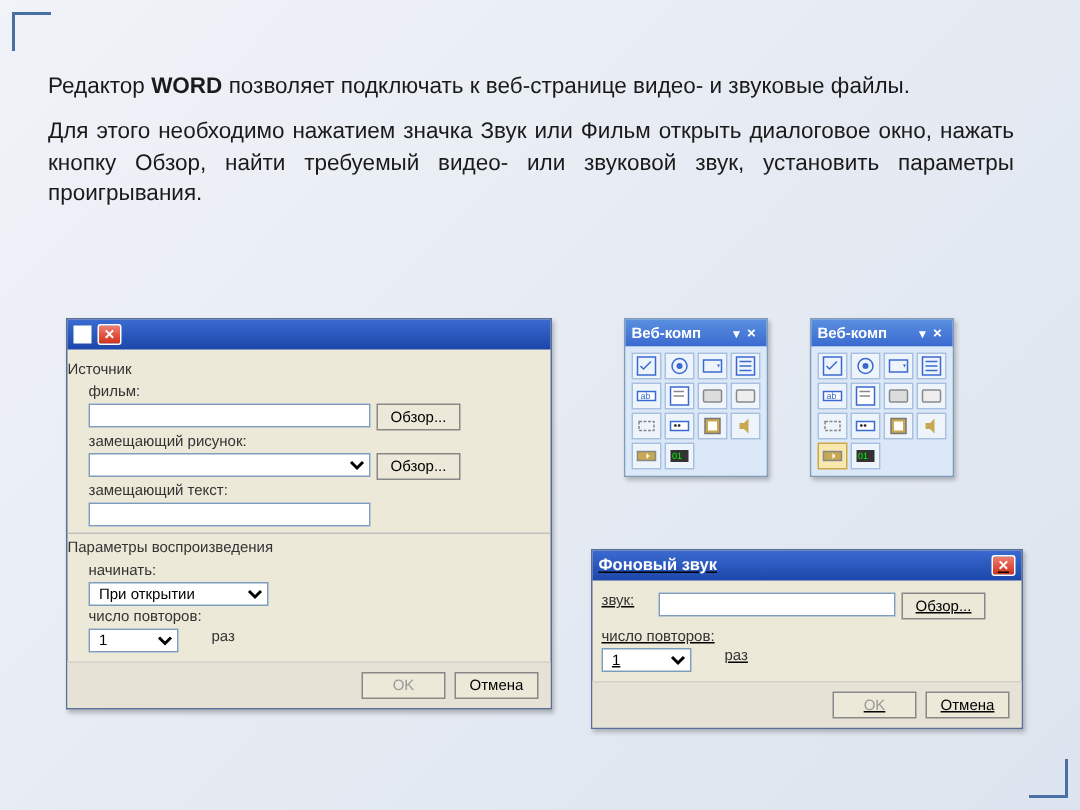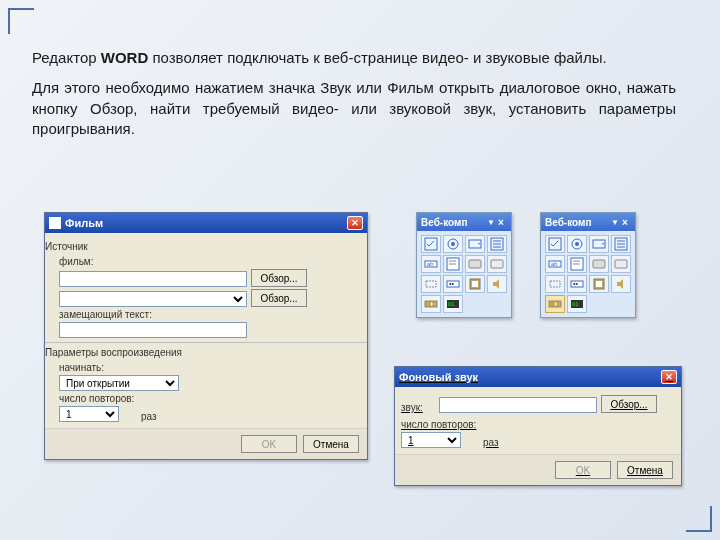--- a/index.html
+++ b/index.html
@@ -21,21 +21,21 @@
 
   
   .dlg { position: absolute; background: #ece9d8; border: 1px solid #5a6e98; box-shadow: 1px 2px 3px rgba(0,0,0,.25); font-size: 10px; }
   .titlebar { display:flex; align-items:center; height:20px; padding:0 4px; background: linear-gradient(#3a6ad0,#1d47aa); color:#fff; font-weight:bold; font-size:11px; }
   .titlebar .title { flex:1; }
   .titlebar .close { width:16px; height:14px; background: linear-gradient(#f08070,#d03018); border:1px solid #fff; color:#fff; display:flex; align-items:center; justify-content:center; font-size:9px; border-radius:2px; cursor:pointer;}
   .titlebar .icon { width:12px; height:12px; margin-right:4px; background:#fff; display:inline-block; }
   .dlg-body { padding:6px 0 4px; color:#333; }
   .group-label { font-size:10px; margin: 2px 0 4px; color:#333; }
   .hr { border:none; border-top:1px solid #bfbfbf; margin:4px 0; }
-  .row { display:flex; align-items:flex-end; margin:2px 0; gap:4px; }
+  .row { display:flex; align-items:flex-start; margin:2px 0; gap:4px; }
   .row label { font-size:10px; min-width:0; }
   .indent { padding-left:14px; }
   input.text, select.combo {
     font-size:10px; height:16px; border:1px solid #7f9db9; background:#fff; padding:0 2px;
   }
   input.text { width:170px; }
   select.combo { width:170px; }
   .btn { font-size:10px; height:18px; background:#ece9d8; border:1px solid #888; padding:0 8px; min-width:56px; cursor:pointer;}
   .btn:disabled { color:#999; }
   .btn-row { display:flex; justify-content:flex-end; gap:6px; padding:6px 8px; border-top:1px solid #d4d0c8; background:#e6e3d6; }
@@ -72,32 +72,34 @@
 <div class="text-block">
   <p>
     <span>Редактор </span><b>WORD</b><span> позволяет подключать к веб-странице видео- и звуковые файлы.</span>
   </p>
   <p class="just">Для этого необходимо нажатием значка Звук или Фильм открыть диалоговое окно, нажать кнопку Обзор, найти требуемый видео- или звуковой звук, установить параметры проигрывания.</p>
 </div>
 
 <div class="dlg" id="dlg-film">
   <div class="titlebar">
     <span class="icon"></span>
-    <span class="title">Фильм</span>
     <span class="close">✕</span>
   </div>
   <div class="dlg-body">
     <div class="group-label">Источник</div>
     <div class="indent">
       <div class="row">
         <label>фильм:</label>
       </div>
       <div class="row">
         <input class="text" value="" style="">
         <button class="btn browse">Обзор...</button>
+      </div>
+      <div class="row">
+        <label>замещающий рисунок:</label>
       </div>
       <div class="row">
         <select class="combo"><option></option></select>
         <button class="btn browse">Обзор...</button>
       </div>
       <div class="row">
         <label>замещающий текст:</label>
       </div>
       <div class="row">
         <input class="text" value="" style="">

